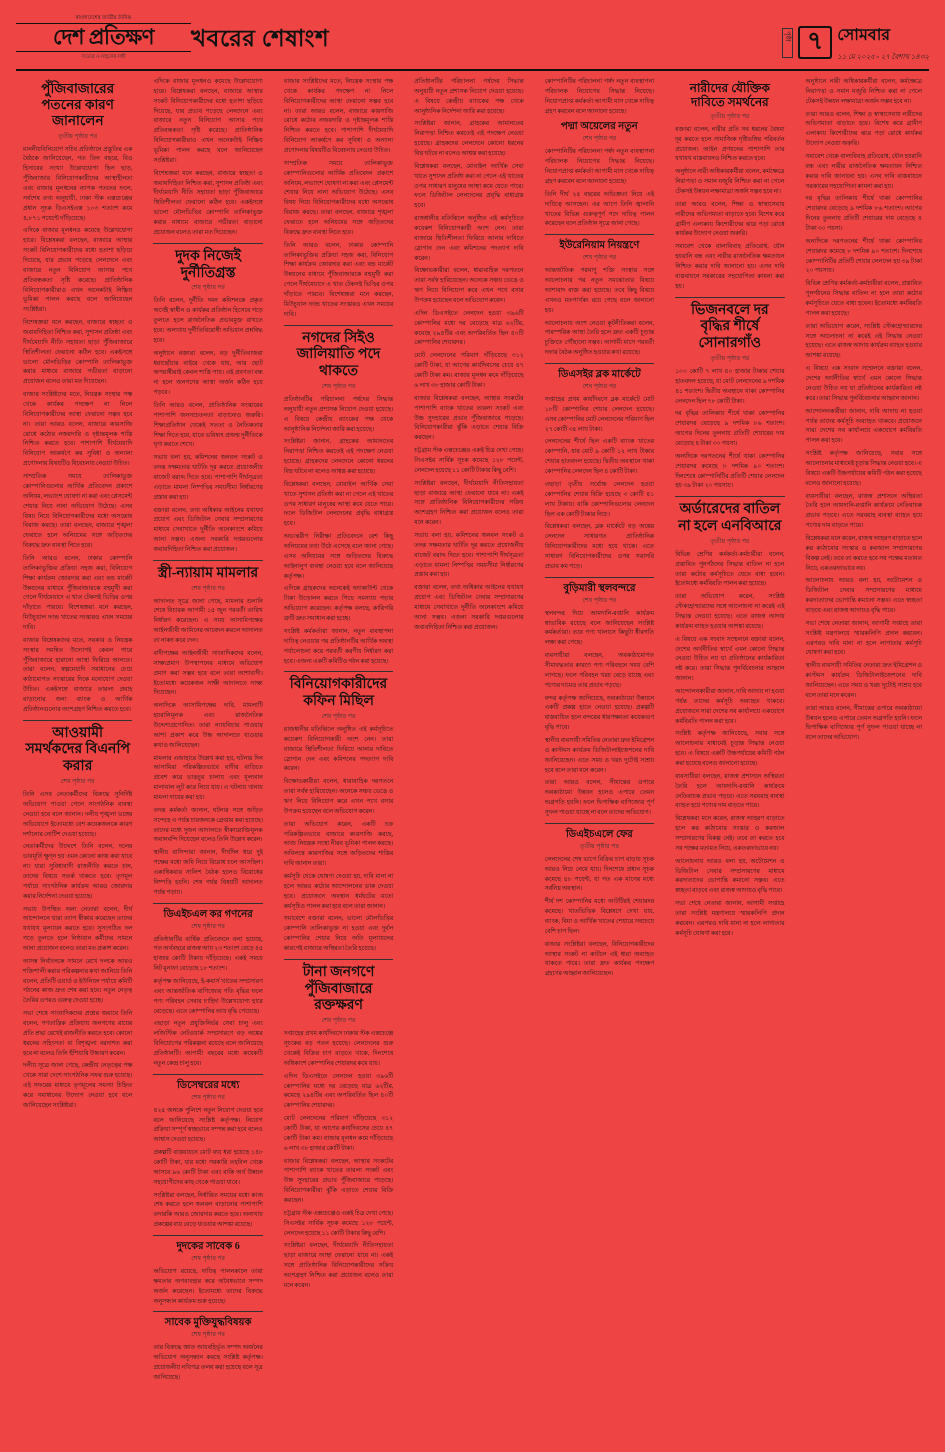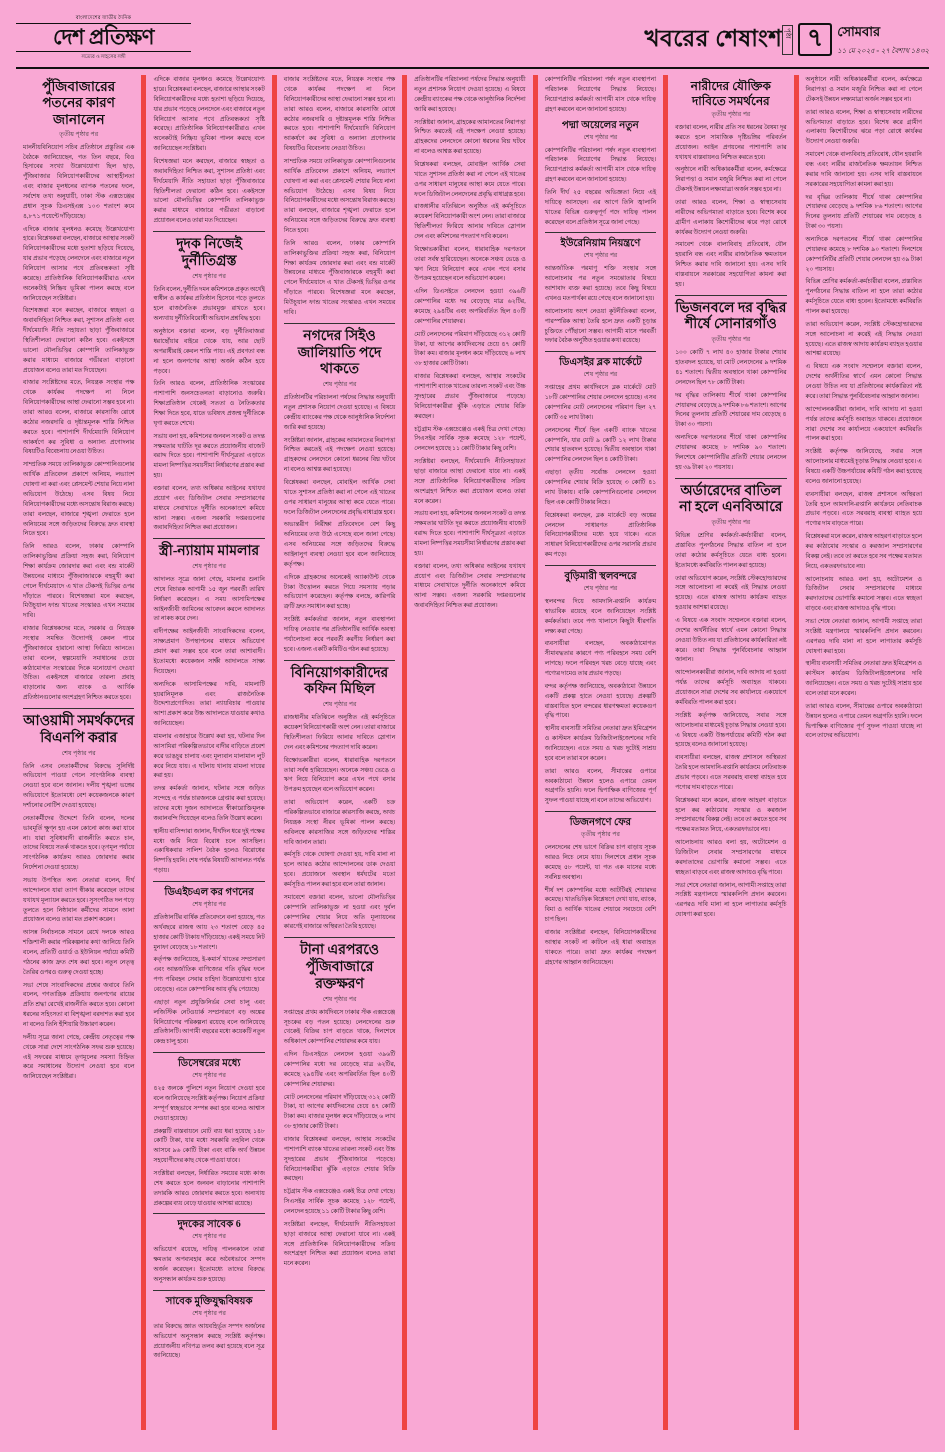--- a/index.html
+++ b/index.html
@@ -6,21 +6,21 @@
   html, body {
     margin: 0; padding: 0;
     background: #e8e6e1;
   }
   body {
     font-family: "Liberation Serif", "DejaVu Serif", serif;
   }
   .page {
     width: 945px;
     height: 1452px;
-    background: #f9a8d4;
+    background: #ef4444;
     position: relative;
     padding: 14px 16px 10px 16px;
     overflow: hidden;
   }
 
   
   .masthead {
     display: flex;
     align-items: flex-start;
     justify-content: space-between;
@@ -50,21 +50,21 @@
     line-height: 1.15;
   }
   .logo-sub {
     font-size: 5px;
     text-align: center;
     color: #333;
     margin-top: 1px;
   }
   .center-head {
     flex: 1;
-    text-align: right;
+    text-align: left;
     padding-top: 12px;
   }
   .center-title {
     font-size: 23px;
     font-weight: bold;
     color: #111;
     letter-spacing: .5px;
     line-height: 1.1;
   }
   .page-num-box {
@@ -90,42 +90,42 @@
   .pg-number {
     font-size: 25px;
     font-weight: bold;
     border: 2px solid #111;
     border-radius: 3px;
     padding: 0 7px 2px 7px;
     line-height: 1.05;
     color: #111;
   }
   .pg-day {
-    font-size: 13px;
+    font-size: 16px;
     font-weight: bold;
     color: #111;
     text-align: left;
   }
   .pg-date2 {
     font-size: 7px;
     color: #222;
     margin-top: 2px;
     font-style: italic;
   }
 
   
   .cols {
     display: grid;
     grid-template-columns: repeat(7, 1fr);
     gap: 0;
     height: 1355px;
   }
   .col {
     padding: 0 7px;
-    border-right: 5px solid #ef4444;
+    border-right: 7px solid #ef4444;
     overflow: hidden;
   }
   .col:last-child { border-right: none; }
 
   .hl {
     text-align: center;
     font-weight: bold;
     color: #111;
     line-height: 1.2;
     margin: 4px 0 1px 0;
@@ -259,21 +259,21 @@
       <p class="body">সংশ্লিষ্ট কর্মকর্তারা জানান, নতুন ব্যবস্থাপনা দায়িত্ব নেওয়ার পর প্রতিষ্ঠানটির আর্থিক অবস্থা পর্যালোচনা করে পরবর্তী করণীয় নির্ধারণ করা হবে। এজন্য একটি কমিটিও গঠন করা হয়েছে।</p>
       <div class="rule"></div>
       <div class="hl med">বিনিয়োগকারীদের কফিন মিছিল</div>
       <div class="byline">শেষ পৃষ্ঠার পর</div>
       <p class="body">রাজধানীর মতিঝিলে অনুষ্ঠিত এই কর্মসূচিতে কয়েকশ বিনিয়োগকারী অংশ নেন। তারা বাজারে স্থিতিশীলতা ফিরিয়ে আনার দাবিতে স্লোগান দেন এবং কমিশনের পদত্যাগ দাবি করেন।</p>
       <p class="body">বিক্ষোভকারীরা বলেন, ধারাবাহিক দরপতনে তারা সর্বস্ব হারিয়েছেন। অনেকে সঞ্চয় ভেঙে ও ঋণ নিয়ে বিনিয়োগ করে এখন পথে বসার উপক্রম হয়েছেন বলে অভিযোগ করেন।</p>
       <p class="body">তারা অভিযোগ করেন, একটি চক্র পরিকল্পিতভাবে বাজারে কারসাজি করছে, অথচ নিয়ন্ত্রক সংস্থা নীরব ভূমিকা পালন করছে। অবিলম্বে কারসাজির সঙ্গে জড়িতদের শাস্তির দাবি জানান তারা।</p>
       <p class="body">কর্মসূচি থেকে ঘোষণা দেওয়া হয়, দাবি মানা না হলে আরও কঠোর আন্দোলনের ডাক দেওয়া হবে। প্রয়োজনে অবস্থান ধর্মঘটের মতো কর্মসূচিও পালন করা হবে বলে তারা জানান।</p>
       <p class="body">সমাবেশে বক্তারা বলেন, ভালো মৌলভিত্তির কোম্পানি তালিকাভুক্ত না হওয়া এবং দুর্বল কোম্পানির শেয়ার নিয়ে অতি মূল্যায়নের কারণেই বাজারে অস্থিরতা তৈরি হয়েছে।</p>
       <div class="rule"></div>
-      <div class="hl med">টানা এরপরওে পুঁজিবাজারে রক্তক্ষরণ</div>
+      <div class="hl med">টানা জনগণে পুঁজিবাজারে রক্তক্ষরণ</div>
       <div class="byline">শেষ পৃষ্ঠার পর</div>
       <p class="body">সপ্তাহের প্রথম কার্যদিবসে ঢাকার স্টক এক্সচেঞ্জে সূচকের বড় পতন হয়েছে। লেনদেনের শুরু থেকেই বিক্রির চাপ বাড়তে থাকে, দিনশেষে অধিকাংশ কোম্পানির শেয়ারদর কমে যায়।</p>
       <p class="body">এদিন ডিএসইতে লেনদেন হওয়া ৩৯৬টি কোম্পানির মধ্যে দর বেড়েছে মাত্র ৬২টির, কমেছে ২৯৪টির এবং অপরিবর্তিত ছিল ৪০টি কোম্পানির শেয়ারদর।</p>
       <p class="body">মোট লেনদেনের পরিমাণ দাঁড়িয়েছে ৩১২ কোটি টাকা, যা আগের কার্যদিবসের চেয়ে ৪৭ কোটি টাকা কম। বাজার মূলধন কমে দাঁড়িয়েছে ৬ লাখ ৩৮ হাজার কোটি টাকা।</p>
       <p class="body">বাজার বিশ্লেষকরা বলছেন, আস্থার সংকটের পাশাপাশি ব্যাংক খাতের তারল্য সংকট এবং উচ্চ সুদহারের প্রভাব পুঁজিবাজারে পড়েছে। বিনিয়োগকারীরা ঝুঁকি এড়াতে শেয়ার বিক্রি করছেন।</p>
       <p class="body">চট্টগ্রাম স্টক এক্সচেঞ্জেও একই চিত্র দেখা গেছে। সিএসইর সার্বিক সূচক কমেছে ১২৮ পয়েন্ট, লেনদেন হয়েছে ১১ কোটি টাকার কিছু বেশি।</p>
       <p class="body">সংশ্লিষ্টরা বলছেন, দীর্ঘমেয়াদি নীতিসহায়তা ছাড়া বাজারে আস্থা ফেরানো যাবে না। একই সঙ্গে প্রাতিষ্ঠানিক বিনিয়োগকারীদের সক্রিয় অংশগ্রহণ নিশ্চিত করা প্রয়োজন বলেও তারা মনে করেন।</p>
     </div>
 
     <div class="col">
@@ -311,21 +311,21 @@
       <p class="body">বিশ্লেষকরা বলছেন, ব্লক মার্কেটে বড় অঙ্কের লেনদেন সাধারণত প্রাতিষ্ঠানিক বিনিয়োগকারীদের মধ্যে হয়ে থাকে। এতে সাধারণ বিনিয়োগকারীদের ওপর সরাসরি প্রভাব কম পড়ে।</p>
       <div class="rule"></div>
       <div class="hl sm">বুড়িমারী স্থলবন্দরে</div>
       <div class="byline">শেষ পৃষ্ঠার পর</div>
       <p class="body">স্থলবন্দর দিয়ে আমদানি-রপ্তানি কার্যক্রম স্বাভাবিক রয়েছে বলে জানিয়েছেন সংশ্লিষ্ট কর্মকর্তারা। তবে পণ্য খালাসে কিছুটা ধীরগতি লক্ষ্য করা গেছে।</p>
       <p class="body">ব্যবসায়ীরা বলছেন, অবকাঠামোগত সীমাবদ্ধতার কারণে পণ্য পরিবহনে সময় বেশি লাগছে। ফলে পরিবহন খরচ বেড়ে যাচ্ছে এবং পণ্যের দামেও তার প্রভাব পড়ছে।</p>
       <p class="body">বন্দর কর্তৃপক্ষ জানিয়েছে, অবকাঠামো উন্নয়নে একটি প্রকল্প হাতে নেওয়া হয়েছে। প্রকল্পটি বাস্তবায়িত হলে বন্দরের ধারণক্ষমতা কয়েকগুণ বৃদ্ধি পাবে।</p>
       <p class="body">স্থানীয় ব্যবসায়ী সমিতির নেতারা দ্রুত ইমিগ্রেশন ও কাস্টমস কার্যক্রম ডিজিটালাইজেশনের দাবি জানিয়েছেন। এতে সময় ও খরচ দুটোই সাশ্রয় হবে বলে তারা মনে করেন।</p>
       <p class="body">তারা আরও বলেন, সীমান্তের ওপারে অবকাঠামো উন্নয়ন হলেও এপারে তেমন অগ্রগতি হয়নি। ফলে দ্বিপাক্ষিক বাণিজ্যের পূর্ণ সুফল পাওয়া যাচ্ছে না বলে তাদের অভিযোগ।</p>
       <div class="rule"></div>
-      <div class="hl sm">ডিজনগণে ফের</div>
+      <div class="hl sm">ডিএইচএলে ফের</div>
       <div class="byline">তৃতীয় পৃষ্ঠার পর</div>
       <p class="body">লেনদেনের শেষ ভাগে বিক্রির চাপ বাড়ায় সূচক আরও নিচে নেমে যায়। দিনশেষে প্রধান সূচক কমেছে ৫৮ পয়েন্ট, যা গত এক মাসের মধ্যে সর্বনিম্ন অবস্থান।</p>
       <p class="body">শীর্ষ দশ কোম্পানির মধ্যে আটটিরই শেয়ারদর কমেছে। খাতভিত্তিক বিশ্লেষণে দেখা যায়, ব্যাংক, বিমা ও আর্থিক খাতের শেয়ারে সবচেয়ে বেশি চাপ ছিল।</p>
       <p class="body">বাজার সংশ্লিষ্টরা বলছেন, বিনিয়োগকারীদের আস্থার সংকট না কাটলে এই ধারা অব্যাহত থাকতে পারে। তারা দ্রুত কার্যকর পদক্ষেপ গ্রহণের আহ্বান জানিয়েছেন।</p>
     </div>
 
     <div class="col">
       <div class="hl span2">নারীদের যৌক্তিক দাবিতে সমর্থনের</div>
       <div class="byline">তৃতীয় পৃষ্ঠার পর</div>
       <p class="body">বক্তারা বলেন, নারীর প্রতি সব ধরনের বৈষম্য দূর করতে হলে সামাজিক দৃষ্টিভঙ্গির পরিবর্তন প্রয়োজন। আইন প্রণয়নের পাশাপাশি তার যথাযথ বাস্তবায়নও নিশ্চিত করতে হবে।</p>

